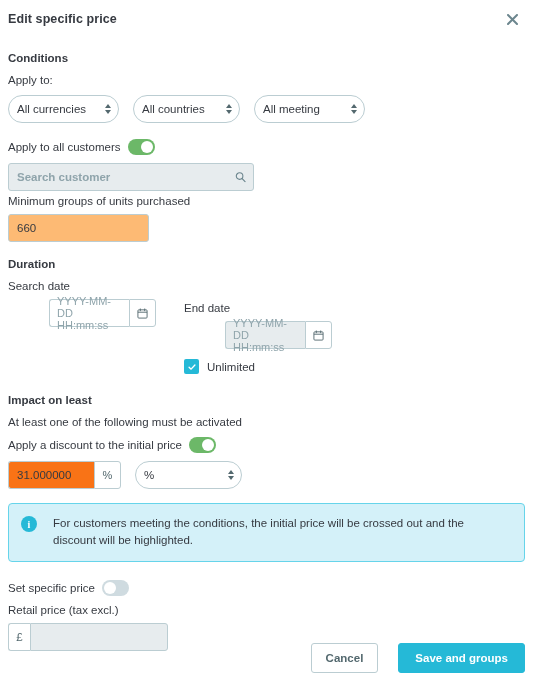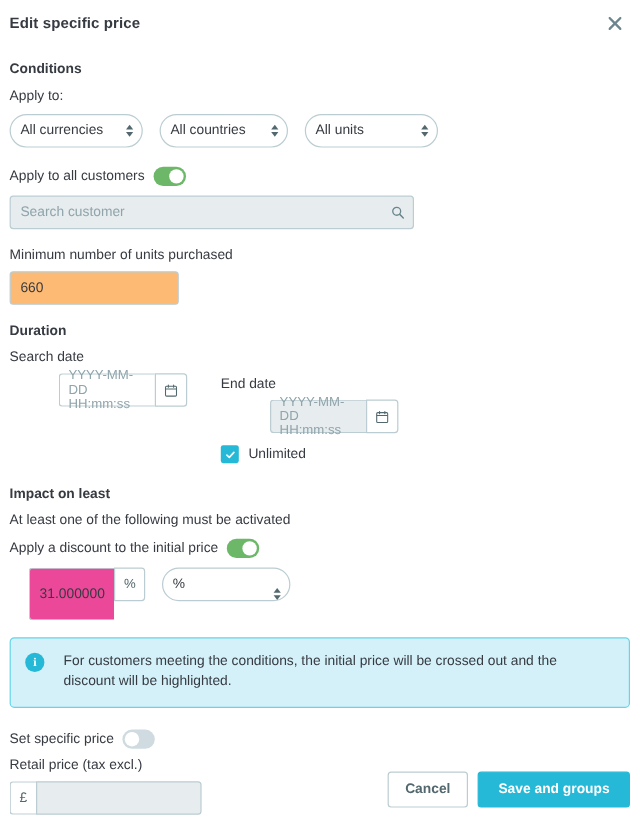--- a/index.html
+++ b/index.html
@@ -131,21 +131,21 @@
     border-radius: 3px;
     background: #fdba74;
     font-size: 11.5px;
     color: #363a41;
     padding: 0 8px;
     display: flex; align-items: center;
   }
   .input-box.disabled { background: #e7ecee; color: #7a8c93; }
   .input-box .ph { color: #8fa4ab; }
 
-  .search-wrap { position: relative; width: 337px; margin-bottom: 16px; }
+  .search-wrap { position: relative; width: 246px; margin-bottom: 4px; font-weight: bold; }
   .search-wrap .input-box { padding-right: 26px; }
   .search-icon {
     position: absolute; right: 8px; top: 50%;
     transform: translateY(-50%);
     color: #6c868e;
     display: flex; align-items: center;
   }
 
   .units-input { width: 141px; margin-bottom: 4px; }
 
@@ -192,29 +192,29 @@
     cursor: pointer;
     flex: none;
   }
   .unlimited-row .cb-label { font-size: 11.5px; color: #363a41; }
 
   
   .discount-row { display: flex; gap: 14px; margin-bottom: 14px; }
   .ig { display: flex; width: 113px; }
   .ig .ig-input {
     flex: 1;
-    height: 44px;
+    height: 28px;
     border: 1px solid #bbcdd2;
     border-right: none;
     border-radius: 3px 0 0 3px;
-    background: #ec4899;
+    background: #f97316;
     font-size: 11.5px;
     color: #363a41;
     padding: 0 8px;
-    display: flex; align-items: center; margin-left: 16px;
+    display: flex; align-items: center;
   }
   .ig .ig-addon {
     width: 27px; height: 28px;
     border: 1px solid #bbcdd2;
     border-radius: 0 3px 3px 0;
     background: #fff;
     font-size: 11px;
     color: #53686e;
     display: flex; align-items: center; justify-content: center;
   }
@@ -265,21 +265,21 @@
     border-radius: 0 3px 3px 0;
     background: #e7ecee;
   }
 
   
   .modal-footer {
     position: absolute;
     right: 8px;
     bottom: 15px;
     display: flex;
-    gap: 8px;
+    gap: 20px;
     align-items: center;
   }
   .btn {
     height: 30px;
     border-radius: 3px;
     font-size: 11.5px;
     font-weight: bold;
     cursor: pointer;
     display: flex; align-items: center; justify-content: center;
     padding: 0 14px;
@@ -324,21 +324,21 @@
           </span>
       </div>
       <div class="sel-wrap w2">
         <div class="sel-box">All countries</div>
         <span class="sel-arrows">
             <i class="up"></i>
             <i class="dn"></i>
           </span>
       </div>
       <div class="sel-wrap w3">
-        <div class="sel-box">All units</div>
+        <div class="sel-box">All meeting</div>
         <span class="sel-arrows">
             <i class="up"></i>
             <i class="dn"></i>
           </span>
       </div>
     </div>
 
     <div class="toggle-line">
       <span class="tl-label">Apply to all customers</span>
       <span class="switch on">
@@ -351,21 +351,21 @@
         <span class="ph">Search customer</span>
       </div>
       <span class="search-icon">
         <svg width="11" height="11" viewBox="0 0 12 12" aria-hidden="true">
           <circle cx="5" cy="5" r="3.6" fill="none" stroke="#6c868e" stroke-width="1.2"></circle>
           <path d="M7.8 7.8 L11 11" stroke="#6c868e" stroke-width="1.3" stroke-linecap="round"></path>
         </svg>
       </span>
     </div>
 
-    <label class="field-label">Minimum number of units purchased</label>
+    <label class="field-label">Minimum groups of units purchased</label>
     <div class="input-box units-input">660</div>
 
     <div class="section-title" id="duration-title">Duration</div>
 
     <div class="dates-row">
       <div class="date-col start">
         <label class="field-label">Search date</label>
         <div class="date-group">
           <div class="date-input">YYYY-MM-DD HH:mm:ss</div>
           <div class="date-btn">

